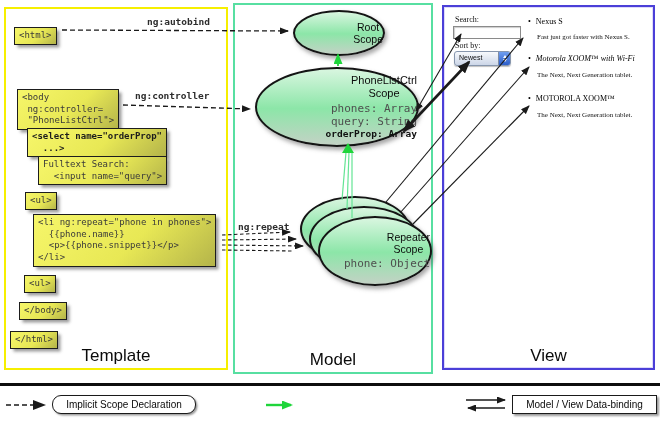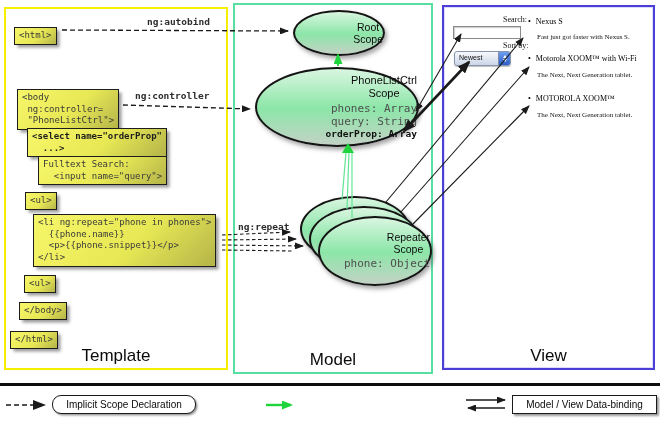--- a/index.html
+++ b/index.html
@@ -25,21 +25,21 @@
            box-shadow:2px 3px 4px rgba(80,80,80,.5);z-index:2;
            display:flex;flex-direction:column;align-items:flex-end;justify-content:center;}
   .scope-title{white-space:pre;text-align:center;font-size:11px;color:#0c0c0c;line-height:1.15;}
   .scope-props{white-space:pre;text-align:center;font-family:"DejaVu Sans Mono",monospace;
                font-size:11px;color:#4f4f4f;line-height:1.2;margin-top:2px;}
   .scope-prop-bold{font-family:"DejaVu Sans Mono",monospace;font-size:9.5px;font-weight:bold;
                    color:#101010;line-height:1.2;}
   .svg-overlay{position:absolute;left:0;top:0;z-index:5;pointer-events:none;}
   .mk-black{fill:var(--arrow-black);}
   .mk-green{fill:var(--green-arrow);}
-  .vlabel{position:absolute;font-family:"Liberation Serif",serif;font-size:8px;color:#111;margin-left:48px;}
+  .vlabel{position:absolute;font-family:"Liberation Serif",serif;font-size:8px;color:#111;}
   .vinput{position:absolute;border:1px solid #8a8a8a;background:#fff;box-shadow:inset 1px 1px 1px #ccc;
           font-size:8px;padding:0 2px;font-family:"Liberation Serif",serif;}
   .select{position:absolute;display:flex;align-items:stretch;border:1px solid #8796ad;border-radius:3px;
           background:linear-gradient(#f7f9fc,#ccd6e8);overflow:hidden;box-shadow:0 1px 1px rgba(0,0,0,.25);}
   .select-value{flex:1;font-size:7px;color:#111;padding:2px 0 0 4px;font-family:"Liberation Sans",sans-serif;}
   .select-btn{width:11px;background:linear-gradient(var(--view-select-blue),#2c5ec9);
               display:flex;flex-direction:column;align-items:center;justify-content:center;gap:1px;
               border-left:1px solid #7d8ba3;}
   .tri-up{width:0;height:0;border-left:2.5px solid transparent;border-right:2.5px solid transparent;
           border-bottom:3px solid #fff;display:block;}
@@ -72,21 +72,21 @@
       <span class="select-value">Newest</span>
       <span class="select-btn">
           <i class="tri-up"></i>
           <i class="tri-down"></i>
         </span>
     </div>
 
     <div class="vi-title" style="left:84px;top:10px;"><span class="bullet">•</span><span>Nexus S</span></div>
     <div class="vi-desc" style="left:93px;top:26px;">Fast just got faster with Nexus S.</div>
 
-    <div class="vi-title" style="left:84px;top:47px;"><span class="bullet">•</span><span>Motorola XOOM™  with Wi-Fi</span></div>
+    <div class="vi-title" style="left:84px;top:47px;font-style:italic;"><span class="bullet">•</span><span>Motorola XOOM™  with Wi-Fi</span></div>
     <div class="vi-desc" style="left:93px;top:64px;">The Next, Next Generation tablet.</div>
 
     <div class="vi-title" style="left:84px;top:87px;"><span class="bullet">•</span><span>MOTOROLA XOOM™</span></div>
     <div class="vi-desc" style="left:93px;top:104px;">The Next, Next Generation tablet.</div>
 
     <div class="panel-label">View</div>
   </div>
 
   <pre class="codebox" style="left:14px;top:27px;">&lt;html&gt;</pre>
   <pre class="codebox" style="left:17px;top:89px;">&lt;body

